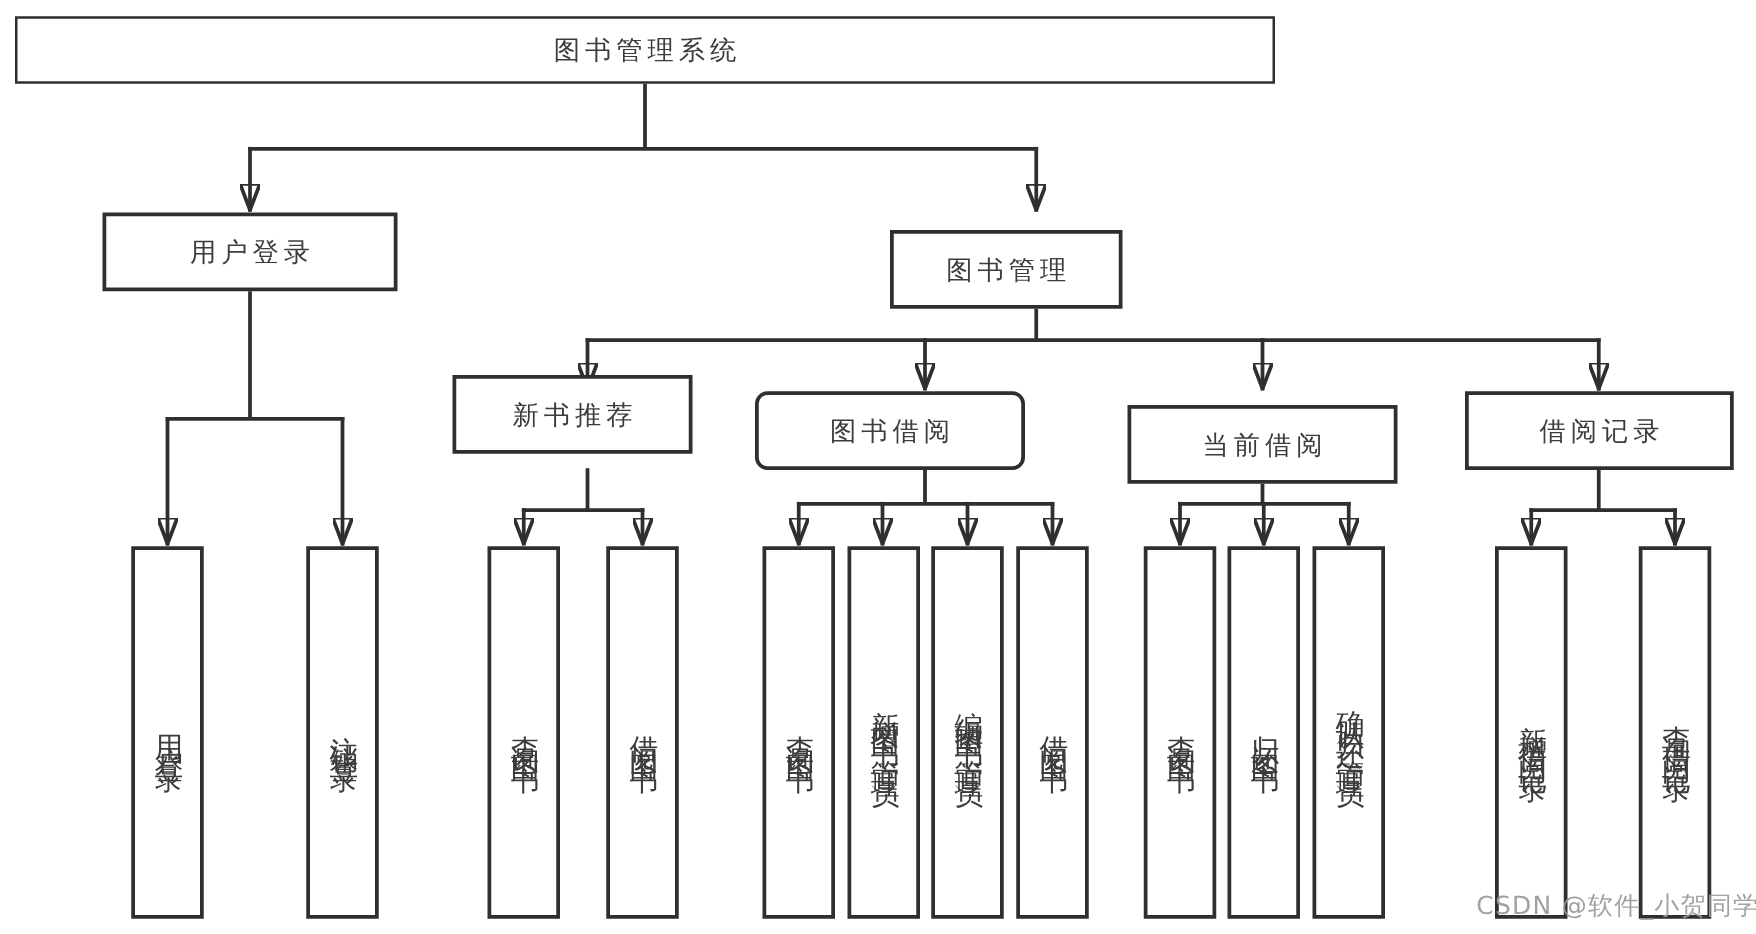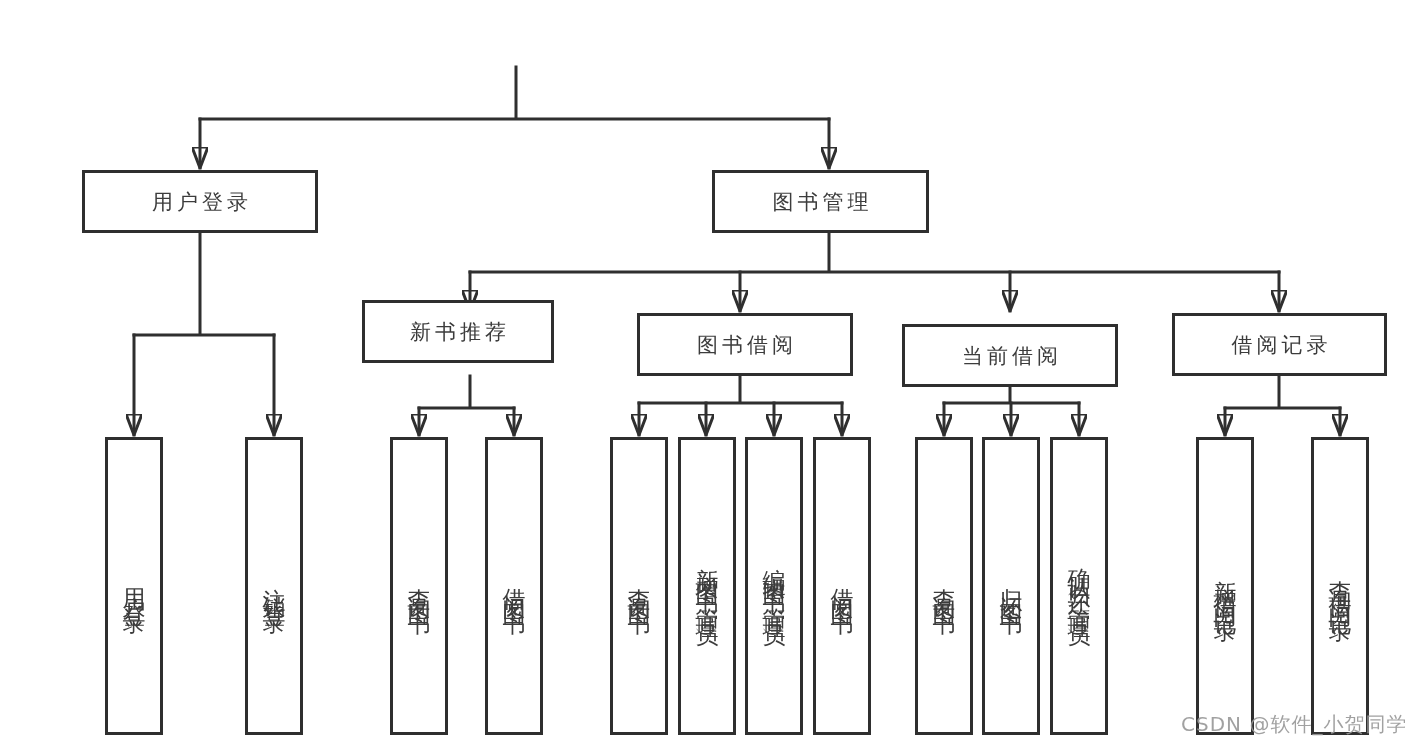--- a/index.html
+++ b/index.html
@@ -43,24 +43,24 @@
     font-size:23px;
     letter-spacing:8px;
     line-height:1;
     white-space:nowrap;
     color:var(--text);
   }
   
   #n-root{left:12px;top:13px;width:1008px;height:54px;border-width:2.5px;}
   
   #n-l2-0{left:82px;top:170px;width:236px;height:63px;}
-  #n-l2-1{left:712px;top:170px;width:217px;height:63px;}
+  #n-l2-1{left:712px;top:184px;width:186px;height:63px;}
   
   #n-l3-0{left:362px;top:300px;width:192px;height:63px;}
-  #n-l3-1{left:637px;top:313px;width:216px;height:63px;}
+  #n-l3-1{left:604px;top:313px;width:216px;height:63px;border-radius:10px;}
   #n-l3-2{left:902px;top:324px;width:216px;height:63px;}
   #n-l3-3{left:1172px;top:313px;width:215px;height:63px;}
   
   .leaf{top:437px;width:58px;height:298px;}
   #n-l4-0{left:105px;}
   #n-l4-1{left:245px;}
   #n-l4-2{left:390px;}
   #n-l4-3{left:485px;}
   #n-l4-4{left:610px;}
   #n-l4-5{left:678px;}
@@ -116,20 +116,23 @@
     <path d="M1010,376 L1010,403 M944,403 L1079,403"></path>
     <line x1="944" y1="403" x2="944" y2="435" marker-end="url(#arrow)"></line>
     <line x1="1011" y1="403" x2="1011" y2="435" marker-end="url(#arrow)"></line>
     <line x1="1079" y1="403" x2="1079" y2="435" marker-end="url(#arrow)"></line>
 
     <path d="M1279,376 L1279,408 M1225,408 L1340,408"></path>
     <line x1="1225" y1="408" x2="1225" y2="435" marker-end="url(#arrow)"></line>
     <line x1="1340" y1="408" x2="1340" y2="435" marker-end="url(#arrow)"></line>
   </svg>
 
+  <div class="node" id="n-root">
+    <span class="hlabel">图书管理系统</span>
+  </div>
 
   <div class="node" id="n-l2-0">
     <span class="hlabel">用户登录</span>
   </div>
   <div class="node" id="n-l2-1">
     <span class="hlabel">图书管理</span>
   </div>
 
   <div class="node" id="n-l3-0">
     <span class="hlabel">新书推荐</span>

